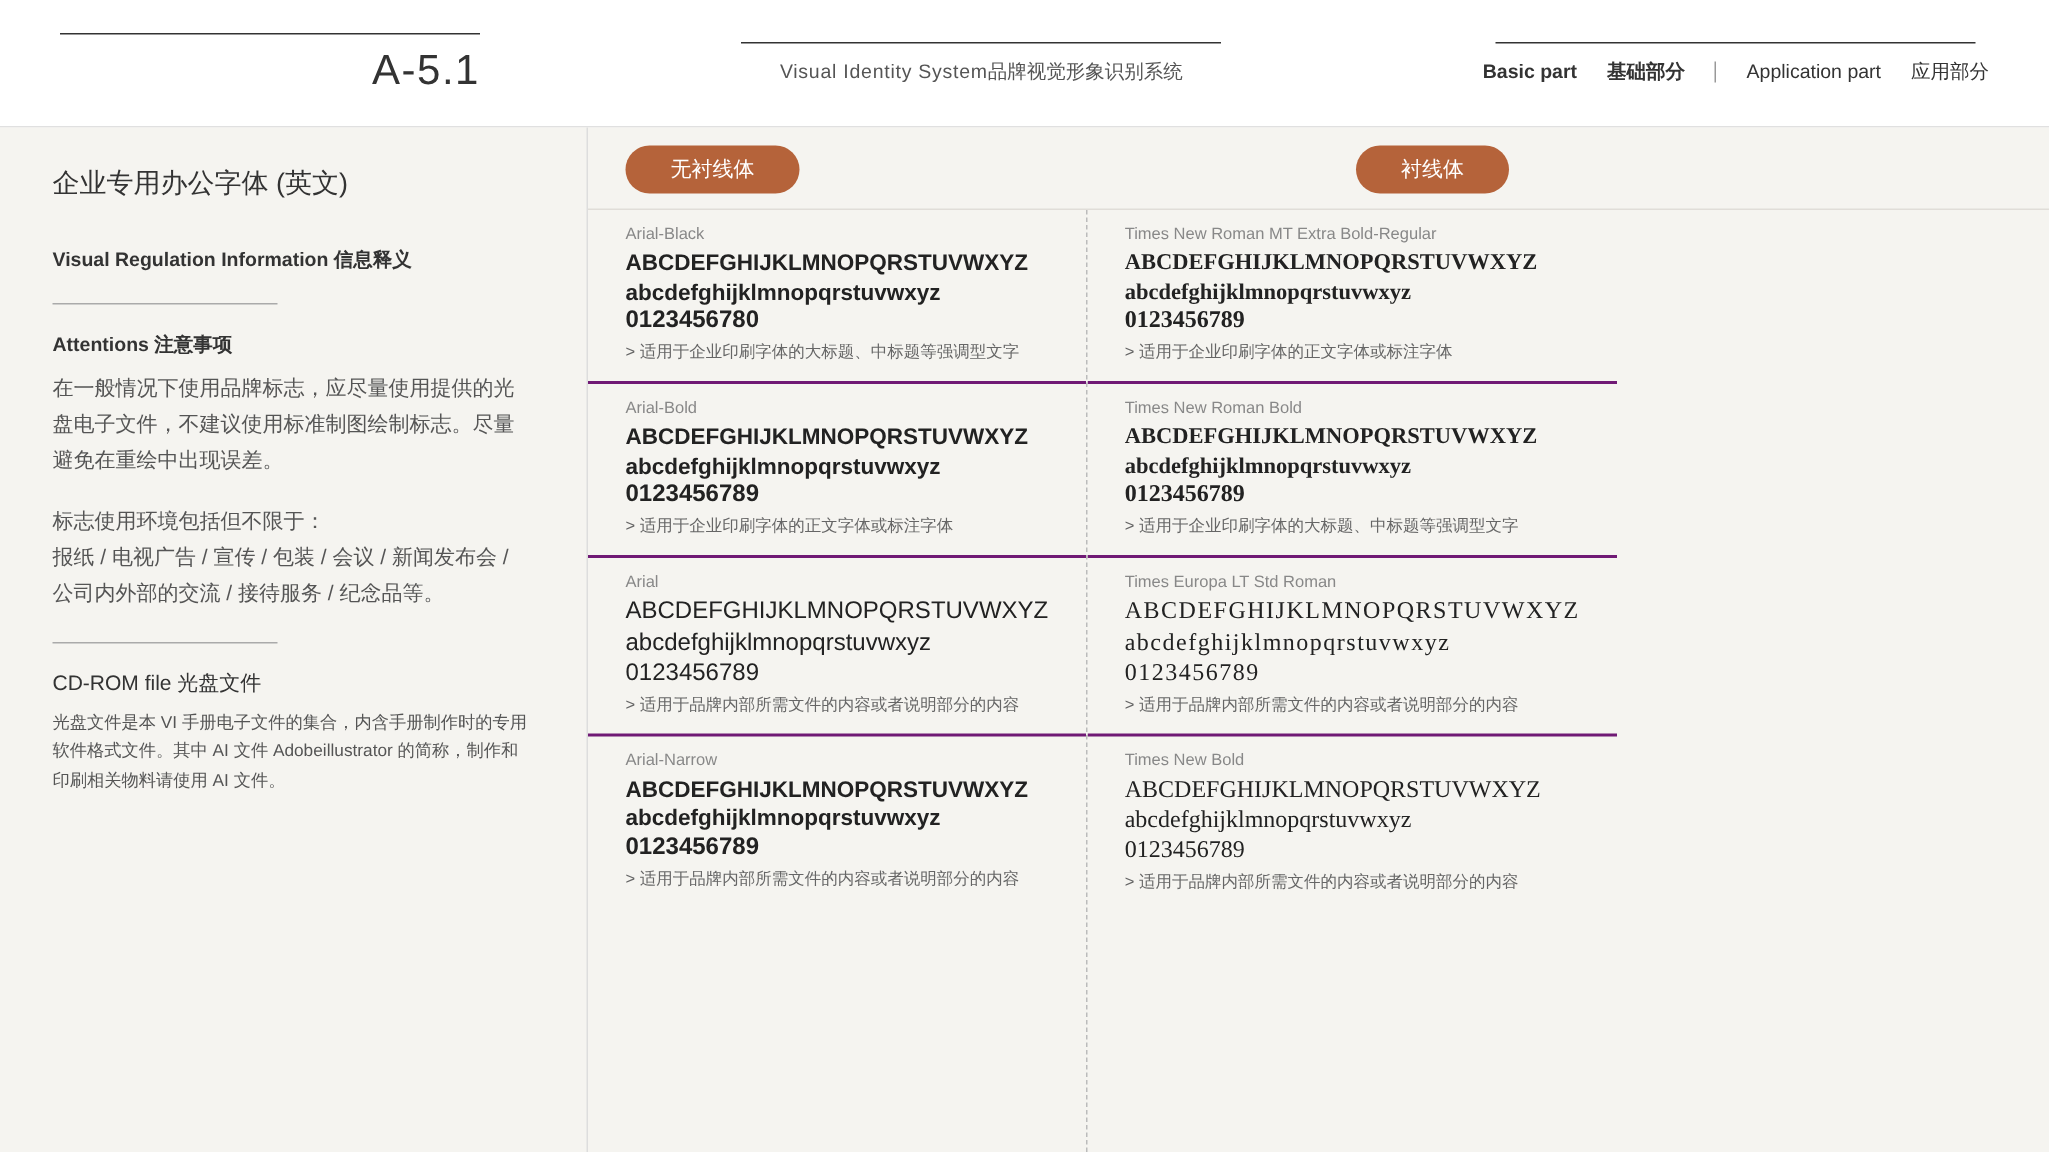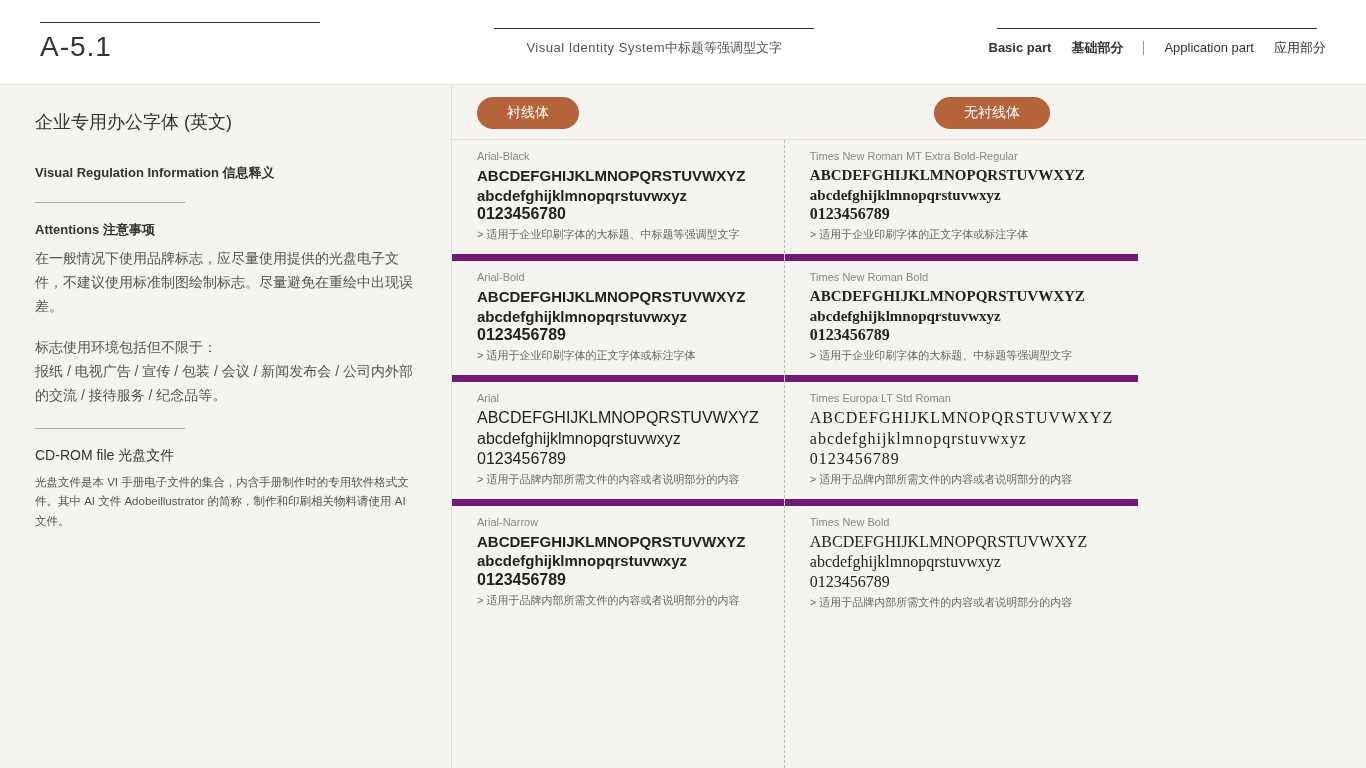--- a/index.html
+++ b/index.html
@@ -18,20 +18,21 @@
       display: flex;
       align-items: center;
       justify-content: space-between;
       padding: 0 40px;
       border-bottom: 1px solid #e0e0e0;
     }
     .header-left {
       display: flex;
       flex-direction: column;
       justify-content: center;
+      text-align: right;
     }
     .header-top-line {
       width: 280px;
       height: 1px;
       background: #333;
       margin-bottom: 8px;
     }
     .page-number {
       font-size: 28px;
       font-weight: 300;
@@ -92,21 +93,21 @@
     }
 
     
     .main {
       display: flex;
       height: 683px;
     }
 
     
     .sidebar {
-      width: 452px;
+      width: 392px;
       background: #f5f4f0;
       padding: 25px 35px;
       flex-shrink: 0;
       border-right: 1px solid #ddd;
     }
     .sidebar-title {
       font-size: 18px;
       color: #333;
       margin-bottom: 30px;
       font-weight: 400;
@@ -175,21 +176,21 @@
     .font-column {
       border-right: 1px dashed #bbb;
       overflow: hidden;
     }
     .font-column:last-child {
       border-right: none;
     }
 
     .font-entry {
       padding: 10px 25px 12px 25px;
-      border-bottom: 7px solid #701a75;
+      border-bottom: 2px solid #701a75;
     }
     .font-entry:last-child {
       border-bottom: none;
     }
     .font-name {
       font-size: 11px;
       color: #888;
       margin-bottom: 4px;
     }
     .font-display-abc {
@@ -266,21 +267,21 @@
 
 <div class="header">
   <div class="header-left">
     <div class="header-top-line"></div>
     <span class="page-number">A-5.1</span>
   </div>
   <div class="header-center">
     <div class="header-center-line"></div>
     <div class="header-center-titles">
       <span class="vis-title-en">Visual Identity System</span>
-      <span class="vis-title-cn">中标题等强调型文字</span>
+      <span class="vis-title-cn">品牌视觉形象识别系统</span>
     </div>
   </div>
   <div class="header-right">
     <div class="header-right-line"></div>
     <div class="header-nav">
       <span class="nav-item active">Basic part</span>
       <span class="nav-item active">基础部分</span>
       <div class="nav-separator"></div>
       <span class="nav-item">Application part</span>
       <span class="nav-item">应用部分</span>
@@ -310,24 +311,24 @@
 
     <div class="info-section">
       <div class="cdrom-heading">CD-ROM file 光盘文件</div>
       <div class="cdrom-text">光盘文件是本 VI 手册电子文件的集合，内含手册制作时的专用软件格式文件。其中 AI 文件 Adobeillustrator 的简称，制作和印刷相关物料请使用 AI 文件。</div>
     </div>
   </div>
 
   <div class="content">
     <div style="display:flex; border-bottom: 1px solid #e0ddd8; padding: 12px 0 10px 0;">
       <div style="flex:1; padding: 0 25px;">
-        <span class="col-header-badge">衬线体</span>
+        <span class="col-header-badge">无衬线体</span>
       </div>
       <div style="flex:1; padding: 0 25px;">
-        <span class="col-header-badge">无衬线体</span>
+        <span class="col-header-badge">衬线体</span>
       </div>
     </div>
 
     <div style="display:flex; height: calc(100% - 55px);">
 
       <div class="font-column">
         <div class="font-entry style-arial-black">
           <div class="font-name">Arial-Black</div>
           <div class="font-display-abc">ABCDEFGHIJKLMNOPQRSTUVWXYZ</div>
           <div class="font-display-abc">abcdefghijklmnopqrstuvwxyz</div>

